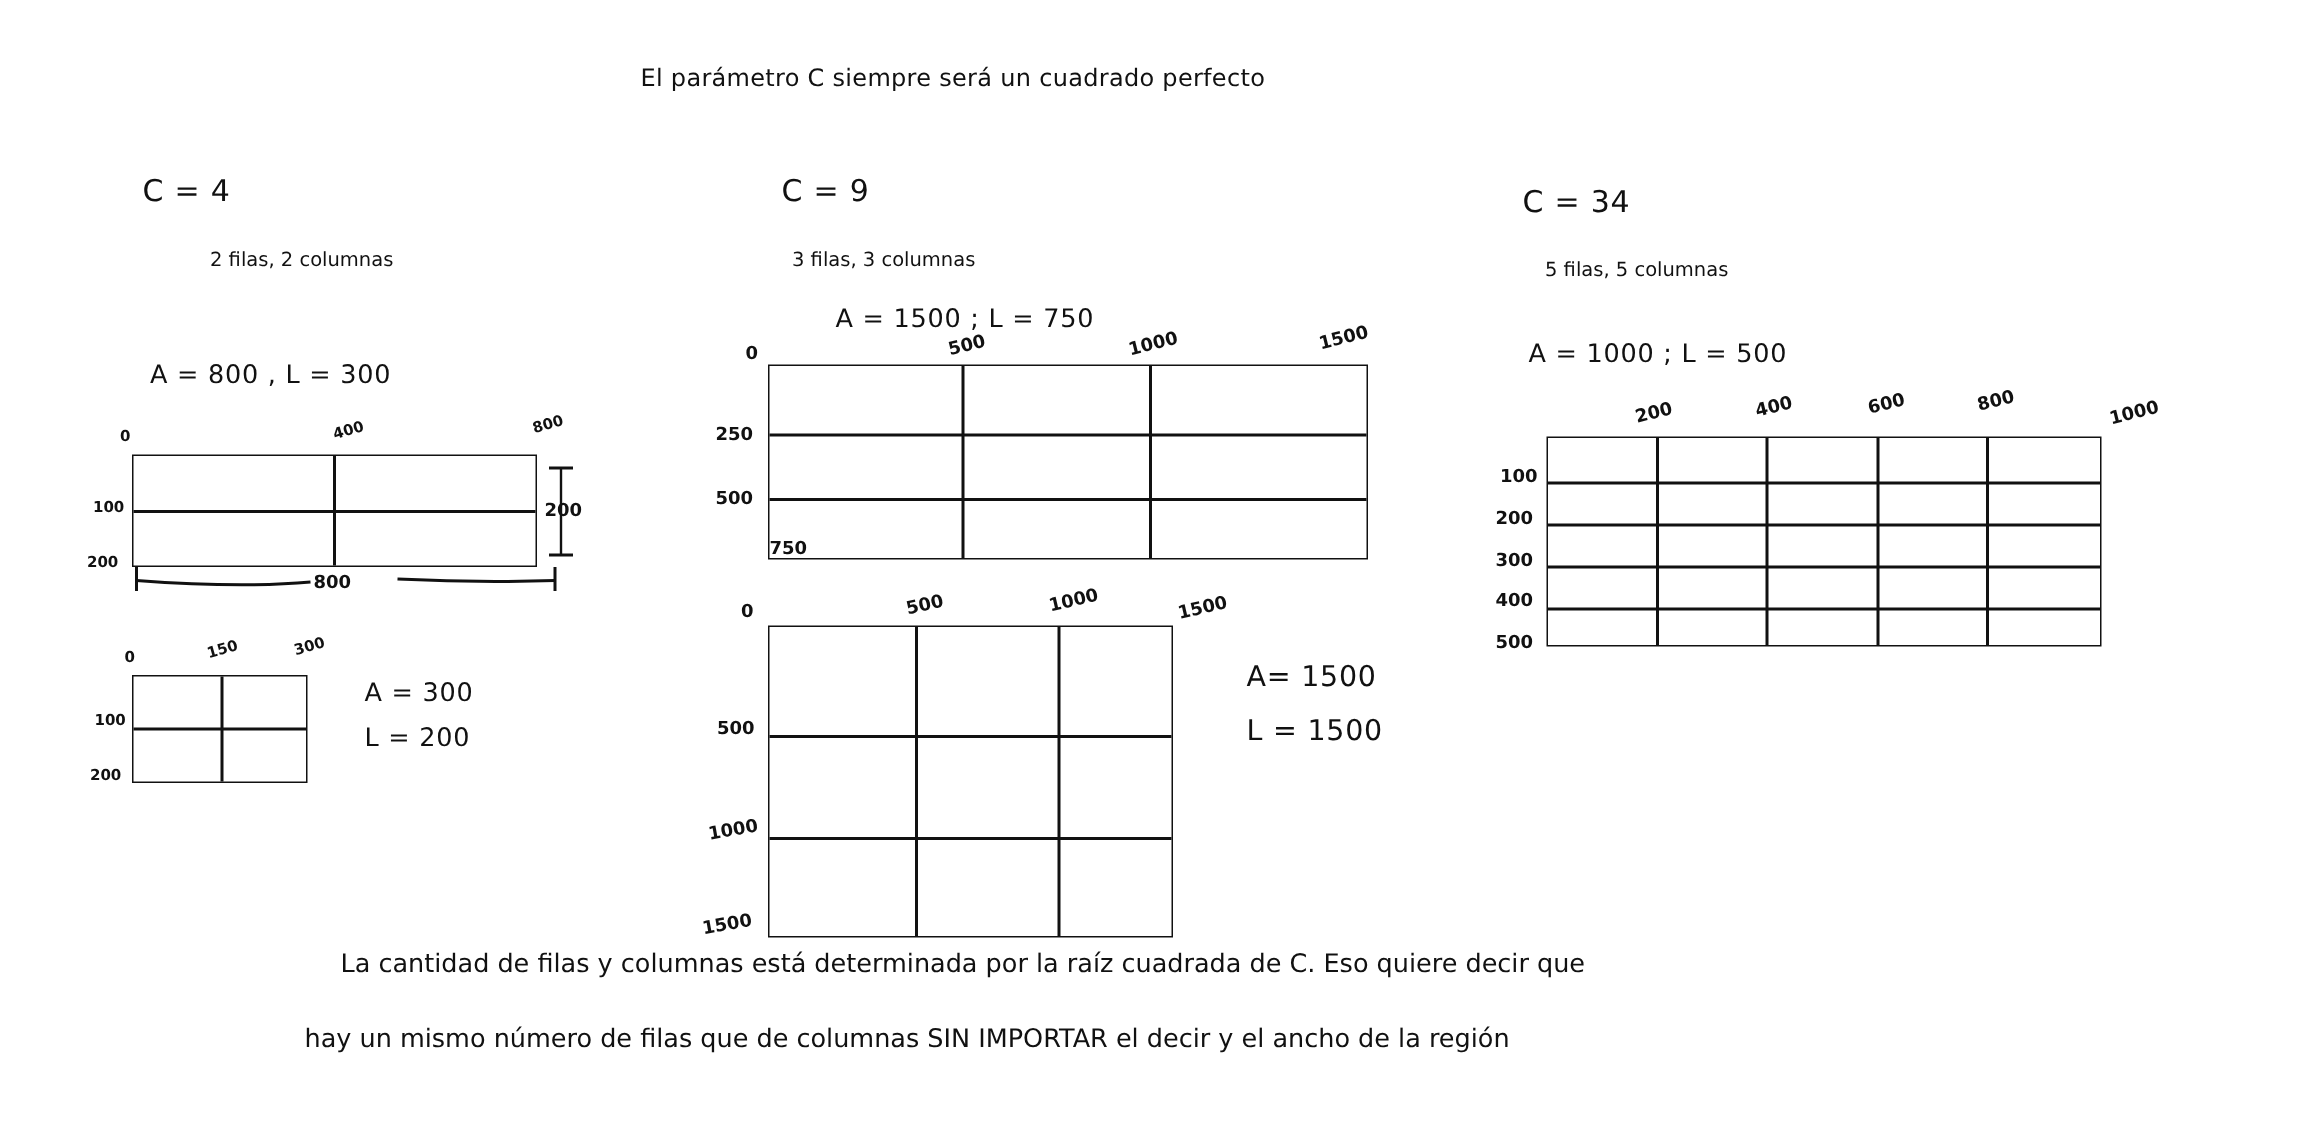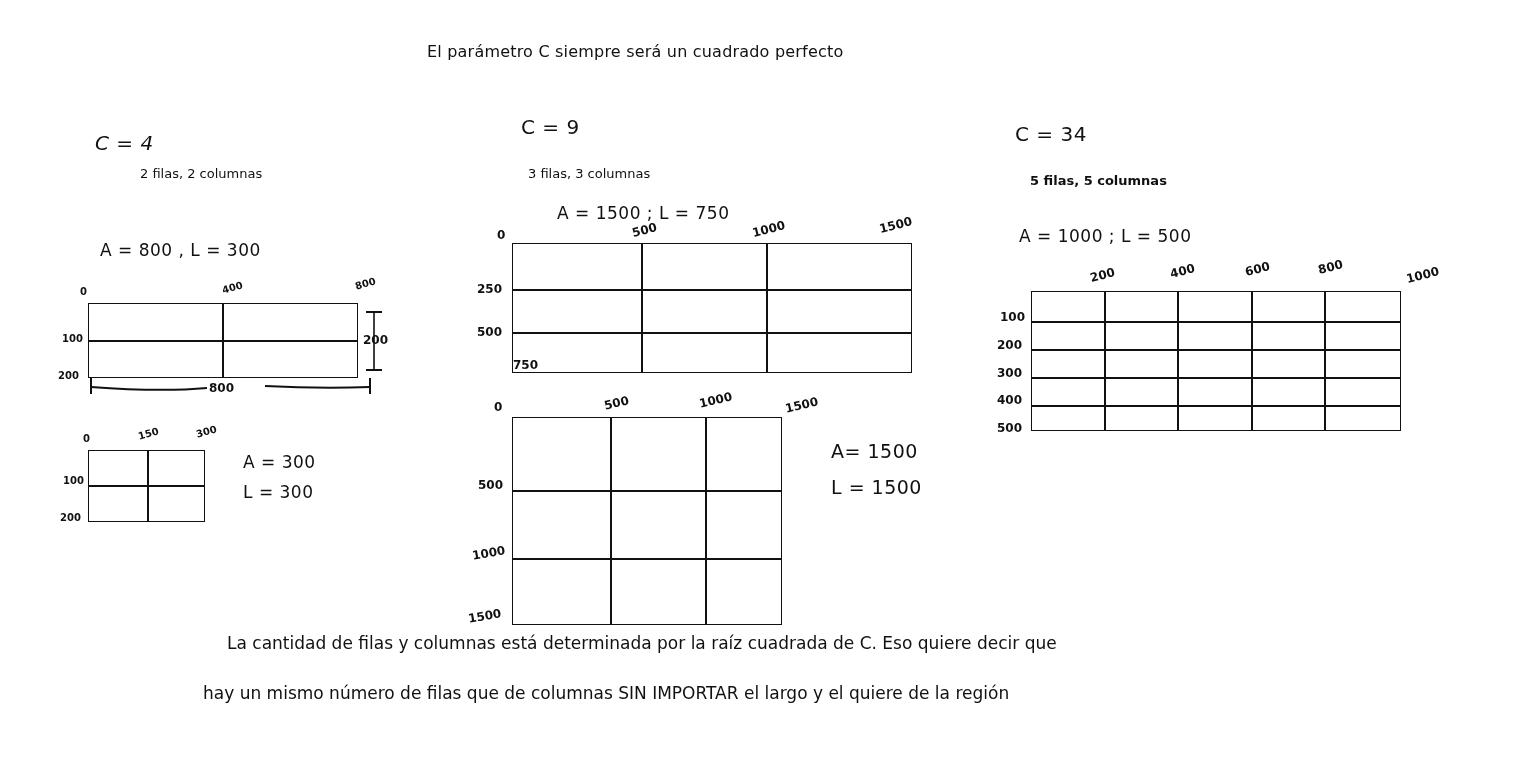--- a/index.html
+++ b/index.html
@@ -67,21 +67,21 @@
   }
   .grid .vline { width: 1.6px; top: 0; bottom: 0; }
   .grid .hline { height: 1.6px; left: 0; right: 0; }
   svg { display: block; overflow: visible; }
 </style>
 </head>
 <body>
 
 <div class="abs title" style="left:427px; top:42px;">El parámetro C siempre será un cuadrado perfecto</div>
 
-<div class="abs case-label" style="left:95px; top:131px;font-style:italic;">C = 4</div>
+<div class="abs case-label" style="left:95px; top:115px;">C = 4</div>
 <div class="abs case-sub" style="left:140px; top:166px;">2 filas, 2 columnas</div>
 
 <div class="abs formula" style="left:100px; top:240px;">A = 800 ,  L = 300</div>
 
 <div class="grid" style="left:88px; top:303px; width:270px; height:75px;">
   <div class="vline" style="left:133px;"></div>
   <div class="hline" style="top:36px;"></div>
 </div>
 
 <div class="abs tick-sm" style="left:80px; top:286px;">0</div>
@@ -110,21 +110,21 @@
   <div class="vline" style="left:58px;"></div>
   <div class="hline" style="top:34px;"></div>
 </div>
 <div class="abs tick-sm" style="left:83px; top:433px;">0</div>
 <div class="abs tick-sm" style="left:138px; top:428px; transform:rotate(-16deg);">150</div>
 <div class="abs tick-sm" style="left:196px; top:426px; transform:rotate(-16deg);">300</div>
 <div class="abs tick-sm" style="left:63px; top:475px;">100</div>
 <div class="abs tick-sm" style="left:60px; top:512px;">200</div>
 
 <div class="abs formula" style="left:243px; top:452px;">A = 300</div>
-<div class="abs formula" style="left:243px; top:482px;">L = 300</div>
+<div class="abs formula" style="left:243px; top:482px;">L = 200</div>
 
 <div class="abs case-label" style="left:521px; top:115px;text-align:right;">C = 9</div>
 <div class="abs case-sub" style="left:528px; top:166px;">3 filas, 3 columnas</div>
 
 <div class="abs formula" style="left:557px; top:203px;">A = 1500 ;  L = 750</div>
 
 <div class="grid" style="left:512px; top:243px; width:400px; height:130px;">
   <div class="vline" style="left:128px;"></div>
   <div class="vline" style="left:253px;"></div>
   <div class="hline" style="top:45px;"></div>
@@ -149,21 +149,21 @@
 <div class="abs tick" style="left:699px; top:393px; transform:rotate(-13deg);">1000</div>
 <div class="abs tick" style="left:785px; top:398px; transform:rotate(-13deg);">1500</div>
 <div class="abs tick" style="left:478px; top:478px;">500</div>
 <div class="abs tick" style="left:472px; top:546px; transform:rotate(-10deg);">1000</div>
 <div class="abs tick" style="left:468px; top:609px; transform:rotate(-10deg);">1500</div>
 
 <div class="abs formula-lg" style="left:831px; top:440px;">A= 1500</div>
 <div class="abs formula-lg" style="left:831px; top:476px;">L = 1500</div>
 
 <div class="abs case-label" style="left:1015px; top:122px;">C = 34</div>
-<div class="abs case-sub" style="left:1030px; top:173px;font-weight:bold;">5 filas, 5 columnas</div>
+<div class="abs case-sub" style="left:1030px; top:173px;">5 filas, 5 columnas</div>
 
 <div class="abs formula" style="left:1019px; top:226px;">A = 1000 ;  L = 500</div>
 
 <div class="grid" style="left:1031px; top:291px; width:370px; height:140px;">
   <div class="vline" style="left:72px;"></div>
   <div class="vline" style="left:145px;"></div>
   <div class="vline" style="left:219px;"></div>
   <div class="vline" style="left:292px;"></div>
   <div class="hline" style="top:29px;"></div>
   <div class="hline" style="top:57px;"></div>
@@ -175,13 +175,13 @@
 <div class="abs tick" style="left:1245px; top:262px; transform:rotate(-14deg);">600</div>
 <div class="abs tick" style="left:1318px; top:260px; transform:rotate(-14deg);">800</div>
 <div class="abs tick" style="left:1406px; top:268px; transform:rotate(-14deg);">1000</div>
 <div class="abs tick" style="left:1000px; top:310px;">100</div>
 <div class="abs tick" style="left:997px; top:338px;">200</div>
 <div class="abs tick" style="left:997px; top:366px;">300</div>
 <div class="abs tick" style="left:997px; top:393px;">400</div>
 <div class="abs tick" style="left:997px; top:421px;">500</div>
 
 <div class="abs footer" style="left:203px; top:628px;margin-left:24px;">La cantidad de filas y columnas está determinada por la raíz cuadrada de C. Eso quiere decir que</div>
-<div class="abs footer" style="left:203px; top:678px;">hay un mismo número de filas que de columnas SIN IMPORTAR el largo y el quiere de la región</div>
+<div class="abs footer" style="left:203px; top:678px;">hay un mismo número de filas que de columnas SIN IMPORTAR el decir y el ancho de la región</div>
 
 </body></html>

